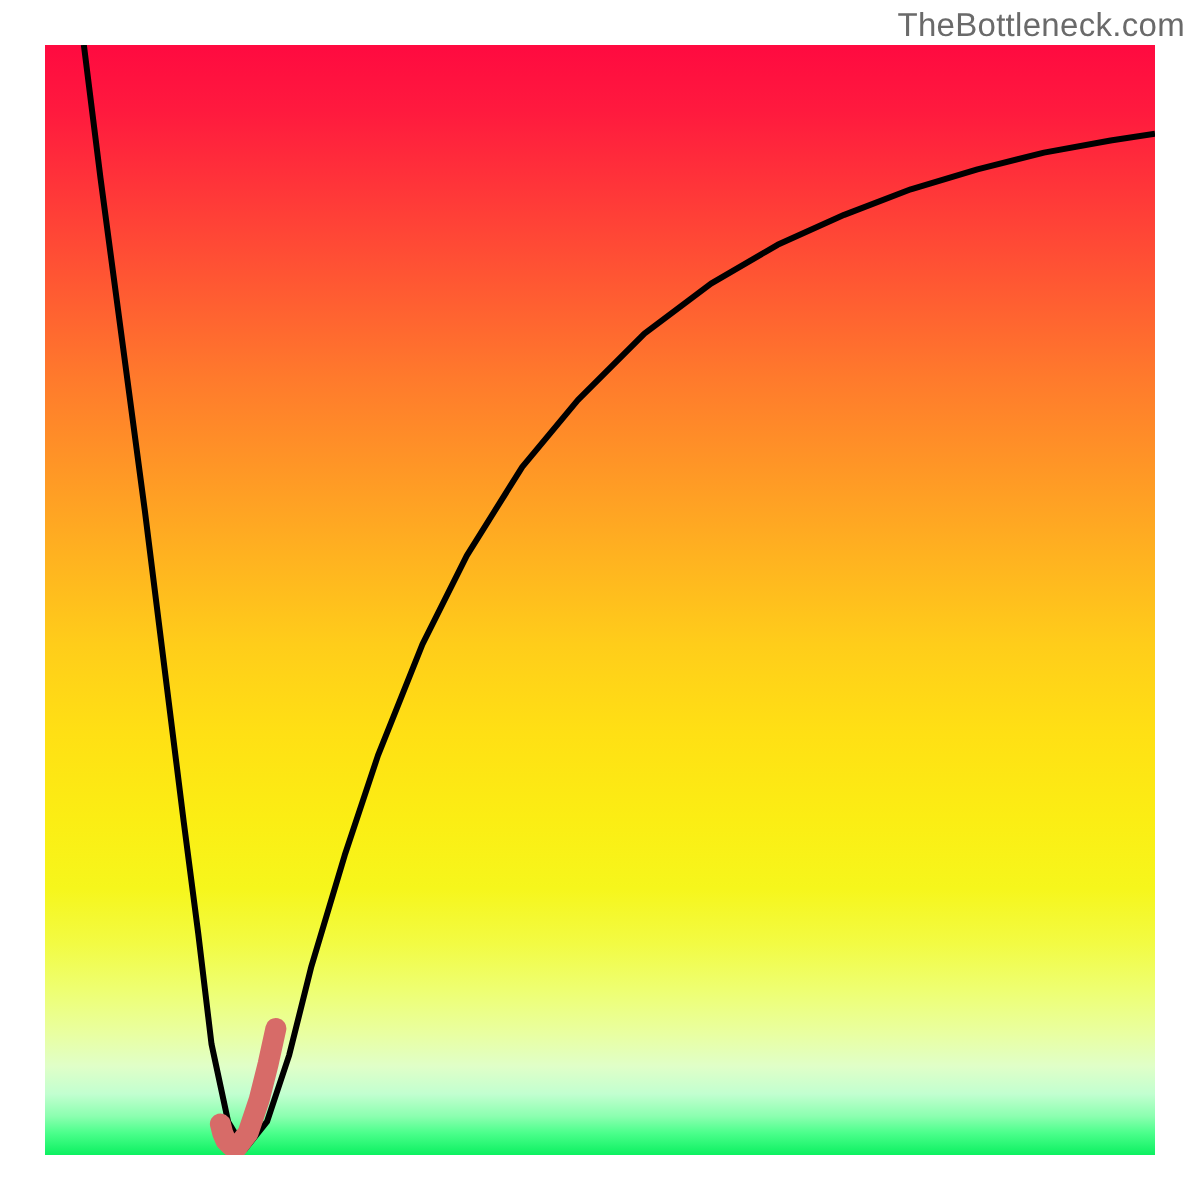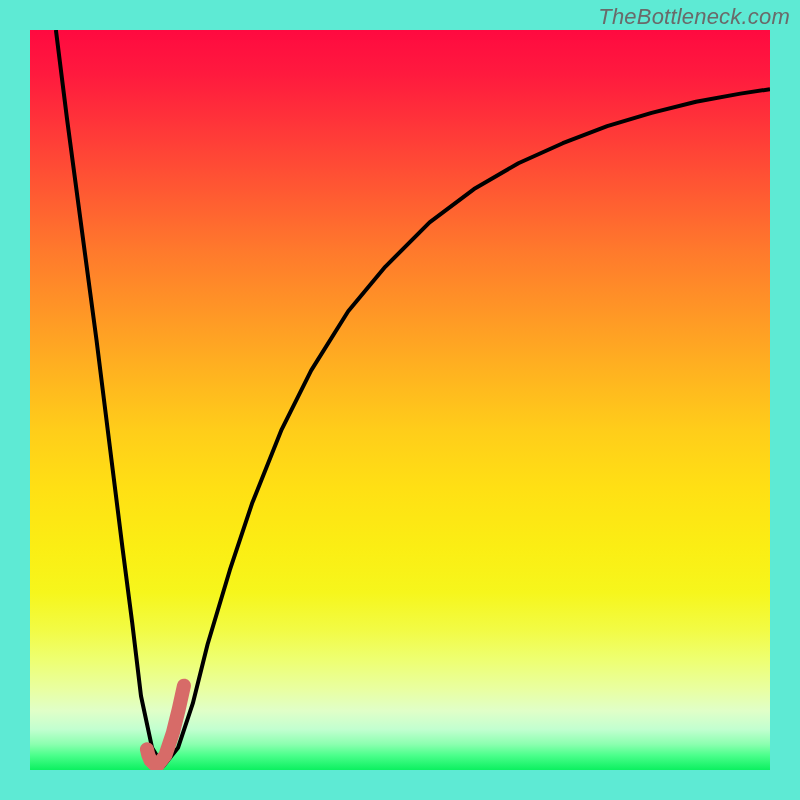--- a/index.html
+++ b/index.html
@@ -8,22 +8,21 @@
     width: 800px;
     height: 800px;
     overflow: hidden;
     background: #000;
     font-family: Arial, Helvetica, sans-serif;
   }
   .frame {
     position: relative;
     width: 800px;
     height: 800px;
-    background: #5eead4;
-    font-style: italic;
+    background: #ffffff;
   }
   .plot-area {
     position: absolute;
     left: 30px;
     top: 30px;
     width: 740px;
     height: 740px;
     overflow: hidden;
   }
   .gradient {

